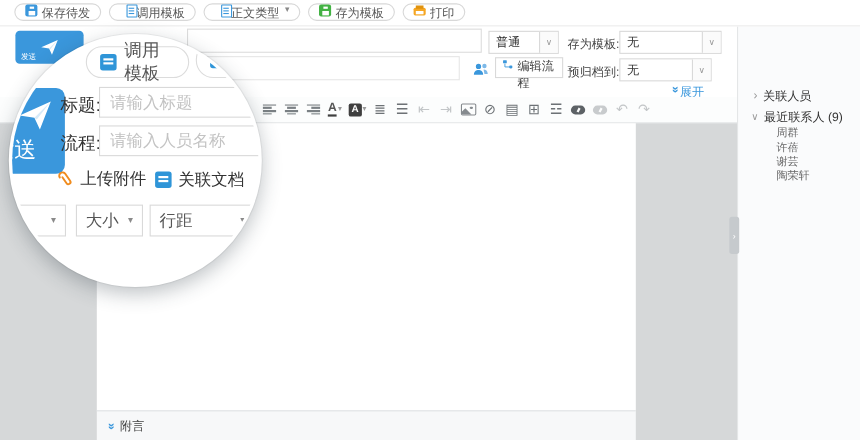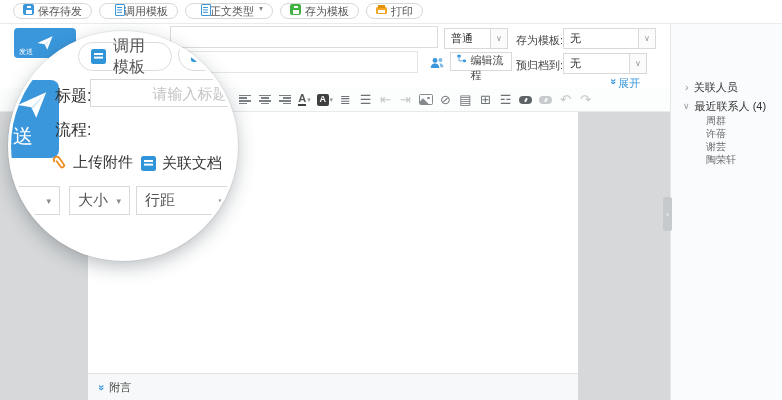--- a/index.html
+++ b/index.html
@@ -251,21 +251,21 @@
     <span>›</span>
   </div>
 
   <div class="abs sidebar">
     <div class="treerow" style="left:14px;top:56px">
       <span class="tchev">›</span>
       <span>关联人员</span>
     </div>
     <div class="treerow" style="left:12px;top:75px">
       <span class="tchev down">∨</span>
-      <span>最近联系人 (4)</span>
+      <span>最近联系人 (9)</span>
     </div>
     <span class="member" style="top:90px">周群</span>
     <span class="member" style="top:103px">许蓓</span>
     <span class="member" style="top:116px">谢芸</span>
     <span class="member" style="top:129px">陶荣轩</span>
   </div>
 
   <div class="abs lens">
 
     <div class="abs mag-send" style="left:-56px;top:46px;width:104px;height:78px">
@@ -278,23 +278,24 @@
 
     <div class="abs mag-pill" style="left:67px;top:8px;width:94px;height:29px">
       <span class="mag-doc"></span>
       <span class="t">调用模板</span>
     </div>
     <div class="abs mag-pill" style="left:167px;top:4px;width:120px;height:33px">
       <span class="mag-doc"></span>
     </div>
 
     <span class="abs mag-label" style="left:44px;top:52px">标题:</span>
-    <input class="abs mag-input" style="left: 79px; top: 45px; width: 200px; height: 28px; text-align: center;" readonly="" placeholder="请输入标题">
+    <input class="abs mag-input" style="left: 79px; top: 45px; width: 200px; height: 28px;" readonly="" placeholder="请输入标题">
 
     <span class="abs mag-label" style="left:44px;top:86px">流程:</span>
+    <input class="abs mag-input" style="left: 79px; top: 80px; width: 200px; height: 28px;" readonly="" placeholder="请输入人员名称">
 
     <div class="abs mag-link" style="left:41px;top:119px">
       <svg width="15" height="18" viewBox="0 0 16 19" style="transform:rotate(-35deg)">
         <path d="M4.5 5 a3.2 3.2 0 0 1 6.4 0 v8.2 a2.1 2.1 0 0 1 -4.2 0 V6.2" fill="none" stroke="#f08c1e" stroke-width="1.9" stroke-linecap="round"></path>
       </svg>
       <span class="t">上传附件</span>
     </div>
     <div class="abs mag-link" style="left:130px;top:120px">
       <span class="mag-doc"></span>
       <span class="t">关联文档</span>

